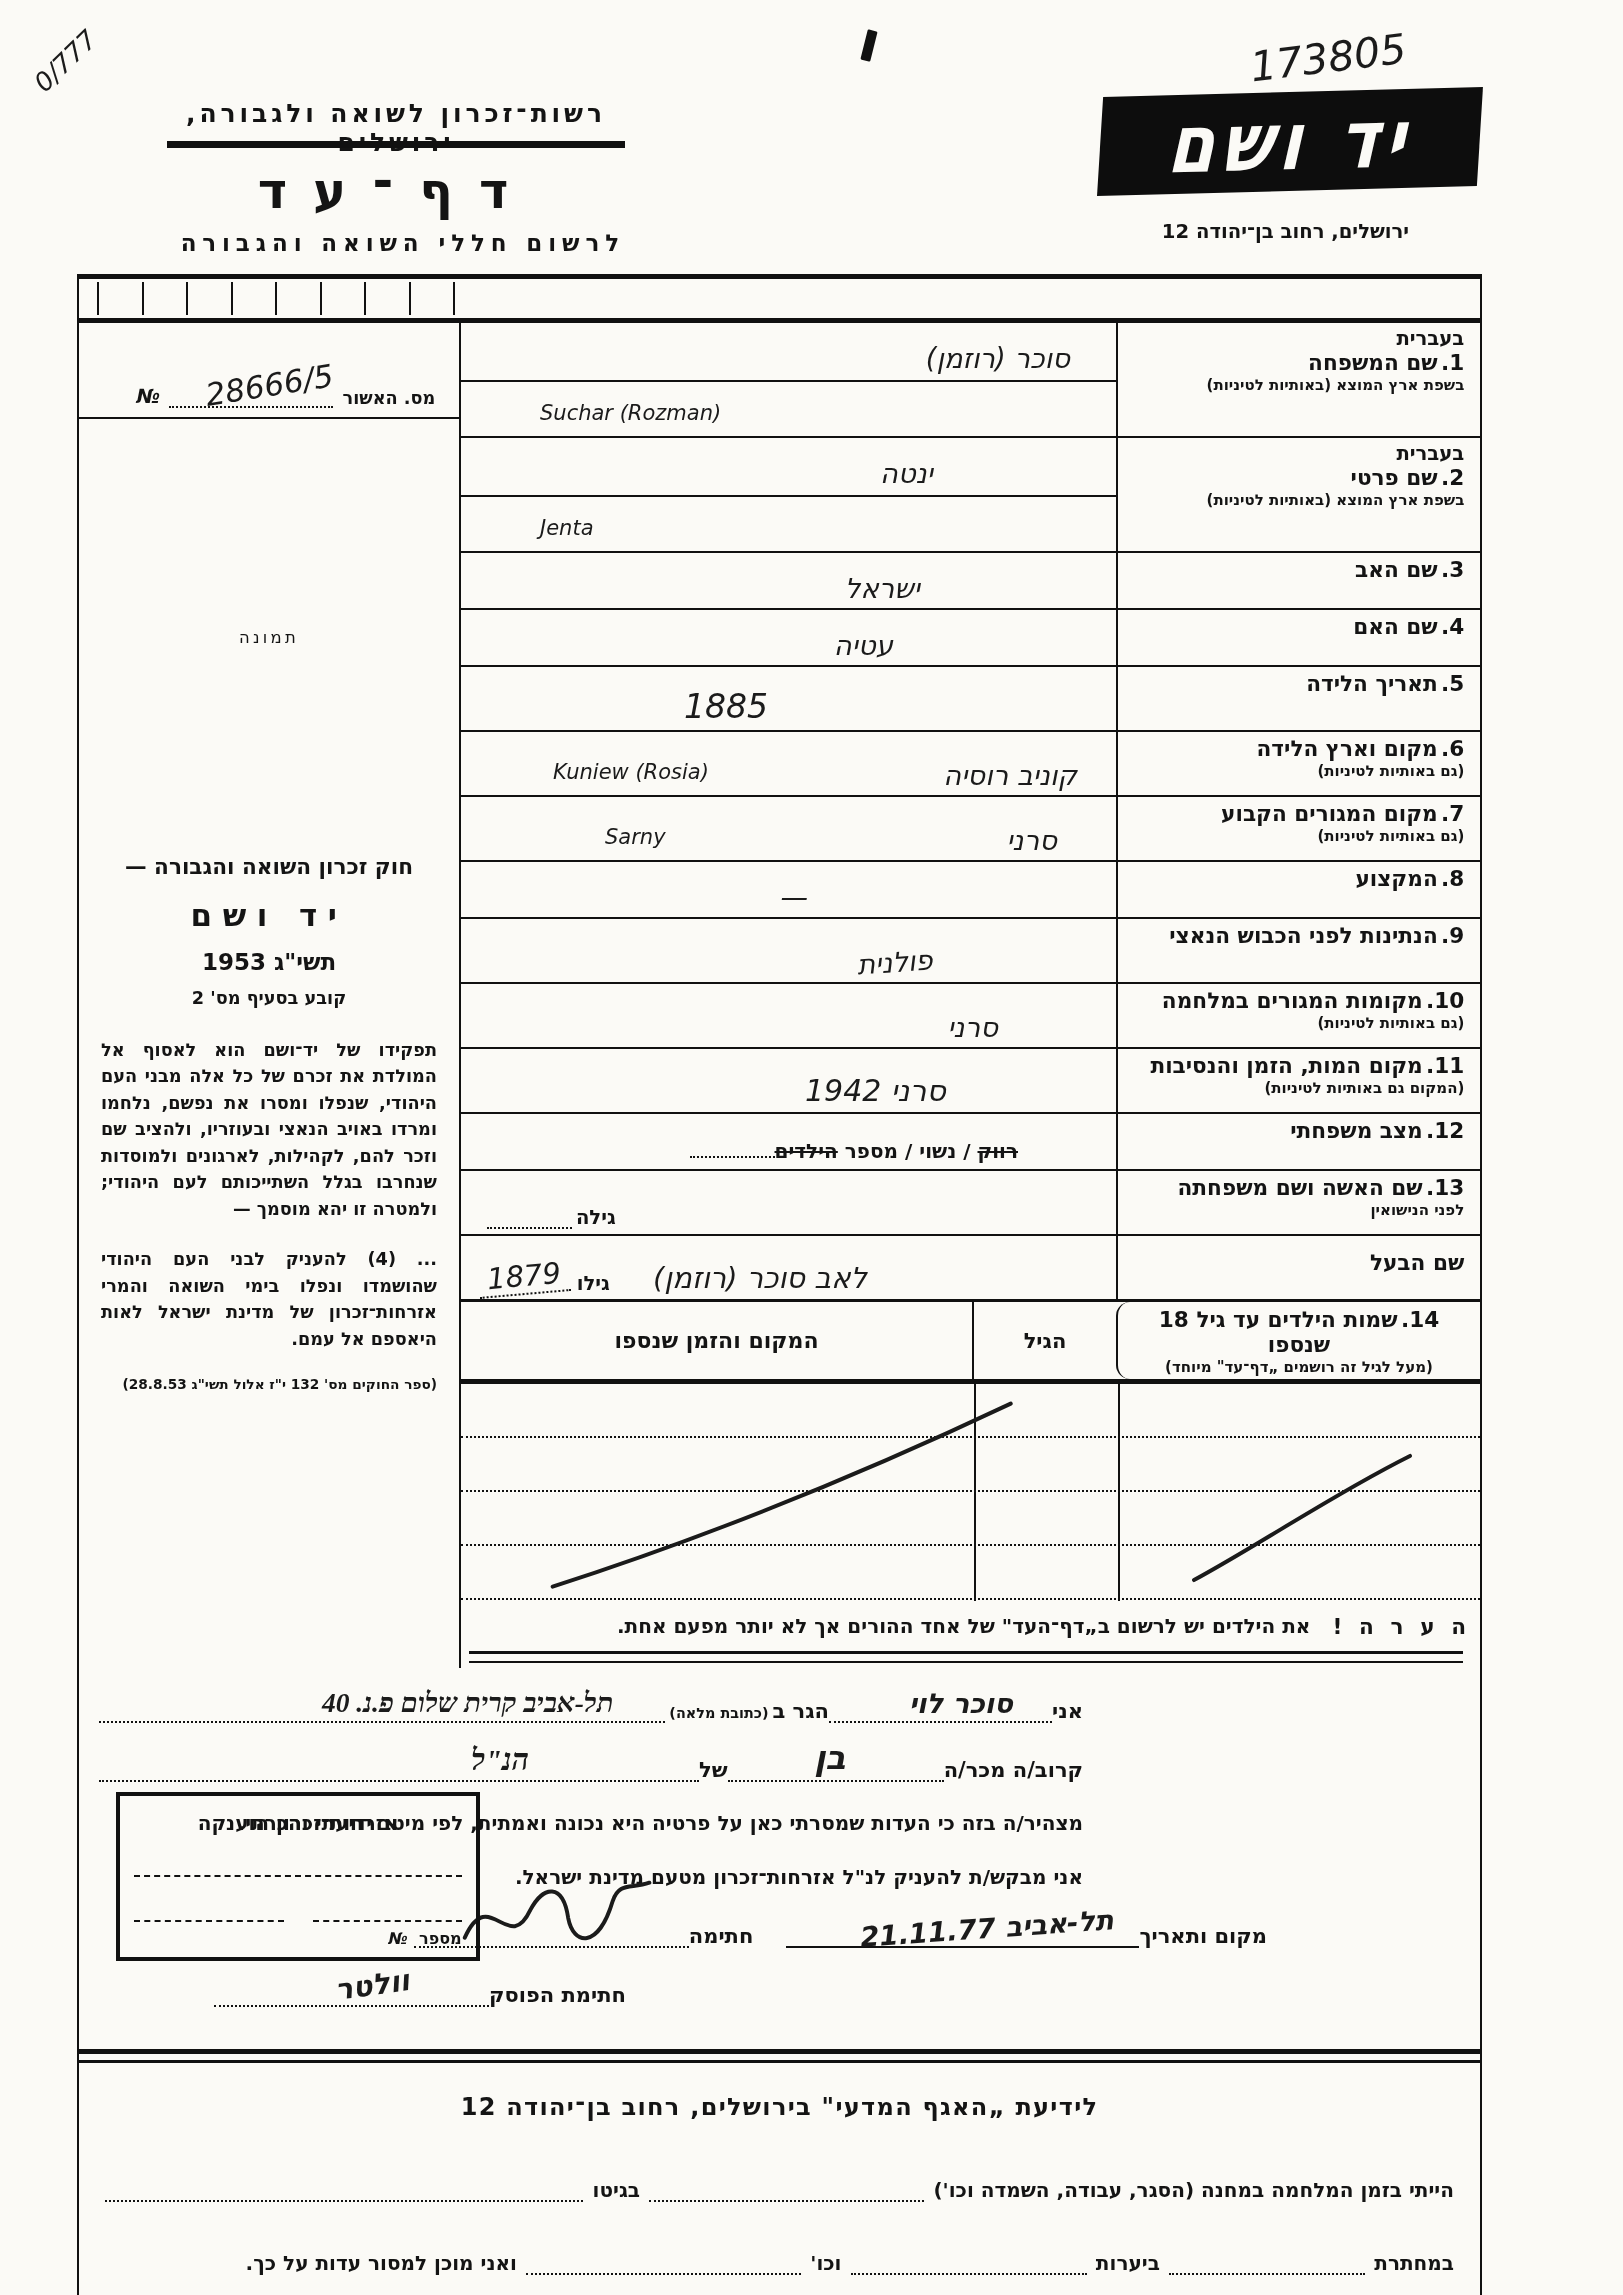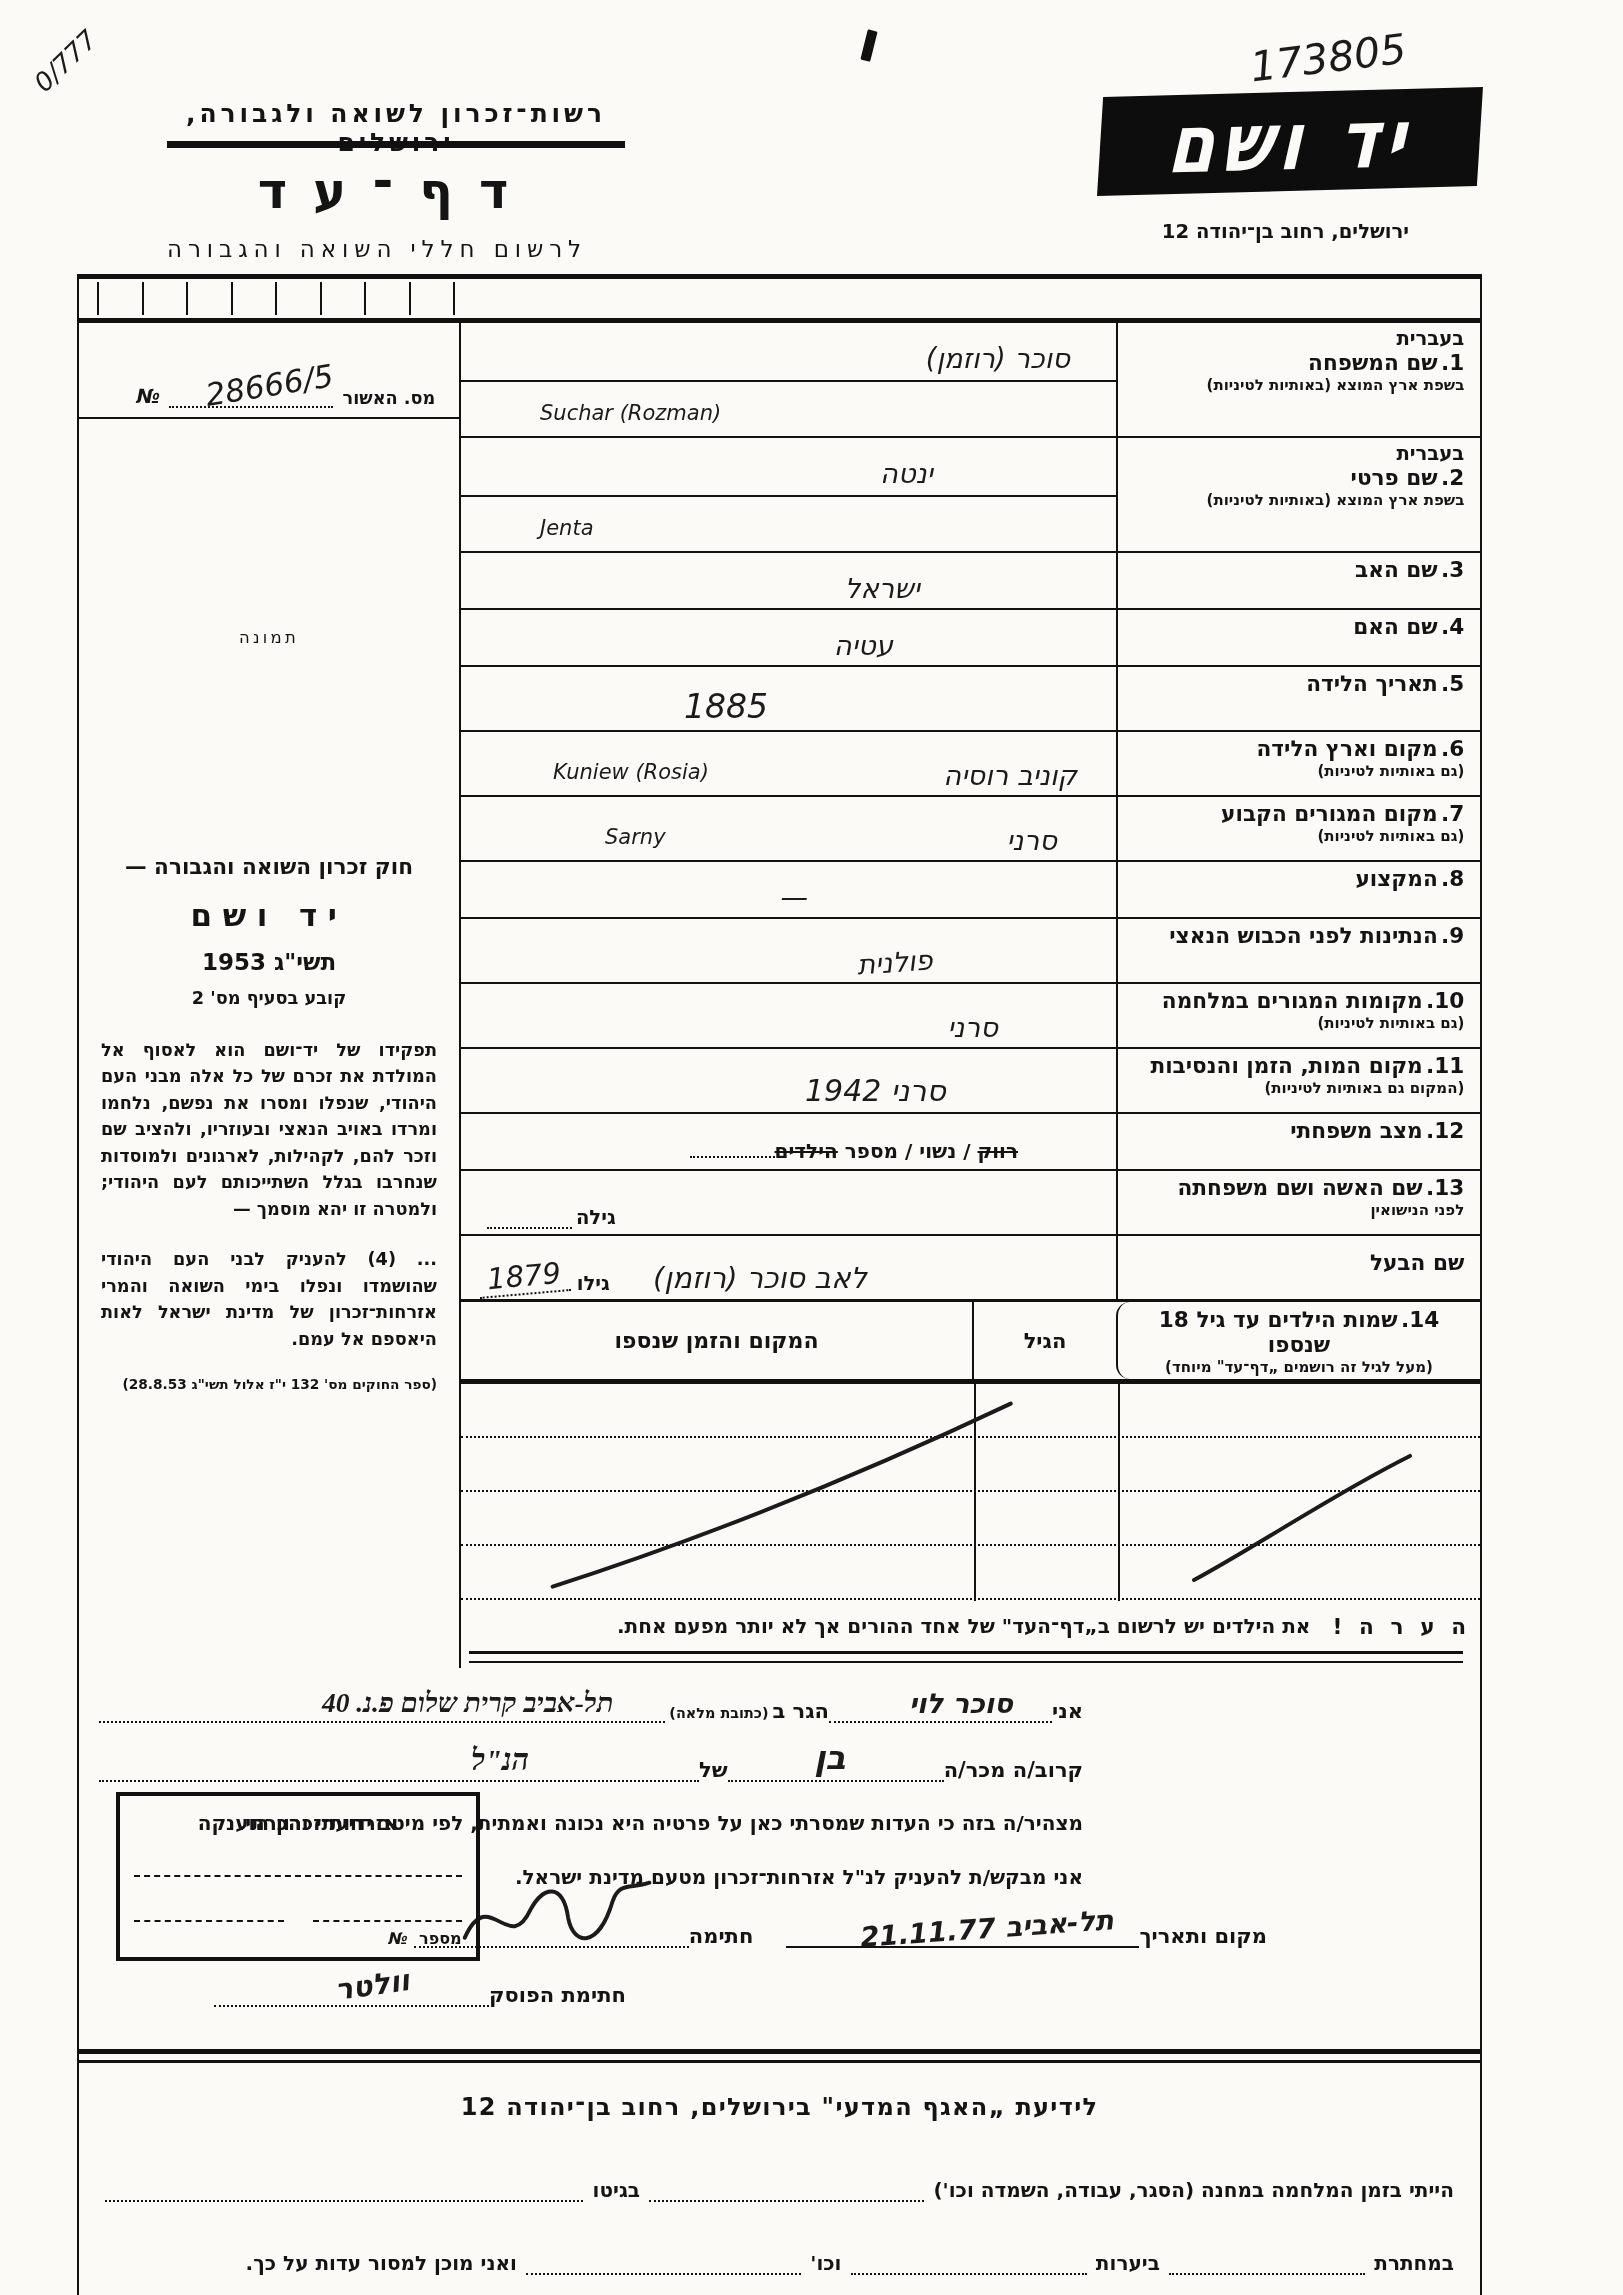--- a/index.html
+++ b/index.html
@@ -9,22 +9,22 @@
   }
   .hw { font-style:italic; white-space:nowrap; color:#1b1b1b; }
 
   
   .corner-note { position:absolute; left:27.5px; top:46px; font-size:26px; transform:rotate(-44deg); }
   .org-line { position:absolute; left:167px; top:99px; width:458px; text-align:center;
               font-size:25px; font-weight:bold; letter-spacing:3.9px; direction:rtl; }
   .org-rule { position:absolute; left:167px; top:141px; width:458px; height:6.5px; background:#111; }
   .doc-title { position:absolute; left:167px; top:162px; width:458px; text-align:center;
                font-size:50px; font-weight:bold; letter-spacing:26px; direction:rtl; }
-  .doc-subtitle { position:absolute; left:167px; top:236px; width:458px; text-align:left;
-                  font-size:23px; font-weight:normal; letter-spacing:5.9px; direction:rtl; }
+  .doc-subtitle { position:absolute; left:167px; top:230px; width:458px; text-align:right;
+                  font-size:23px; font-weight:bold; letter-spacing:5.9px; direction:rtl; }
   .file-number { position:absolute; left:1250px; top:34px; font-size:41px; transform:rotate(-7deg); }
   .logo-box { position:absolute; left:1100px; top:92px; width:380px; height:99px; background:#0d0d0d;
               transform:rotate(-1.5deg) skewX(-5deg); display:flex; align-items:center; justify-content:center; }
   .logo-text { color:#fbfaf6; font-size:68px; font-weight:bold; font-style:italic;
                letter-spacing:6.5px; direction:rtl; transform:scaleY(1.18); }
   .logo-address { position:absolute; left:1073px; top:220px; width:425px; text-align:center;
                   font-size:19.6px; font-weight:bold; direction:rtl; }
   .artifact { position:absolute; left:864px; top:30px; width:9.8px; height:31px; background:#111;
               transform:rotate(14deg); border-radius:1.3px; }
 

